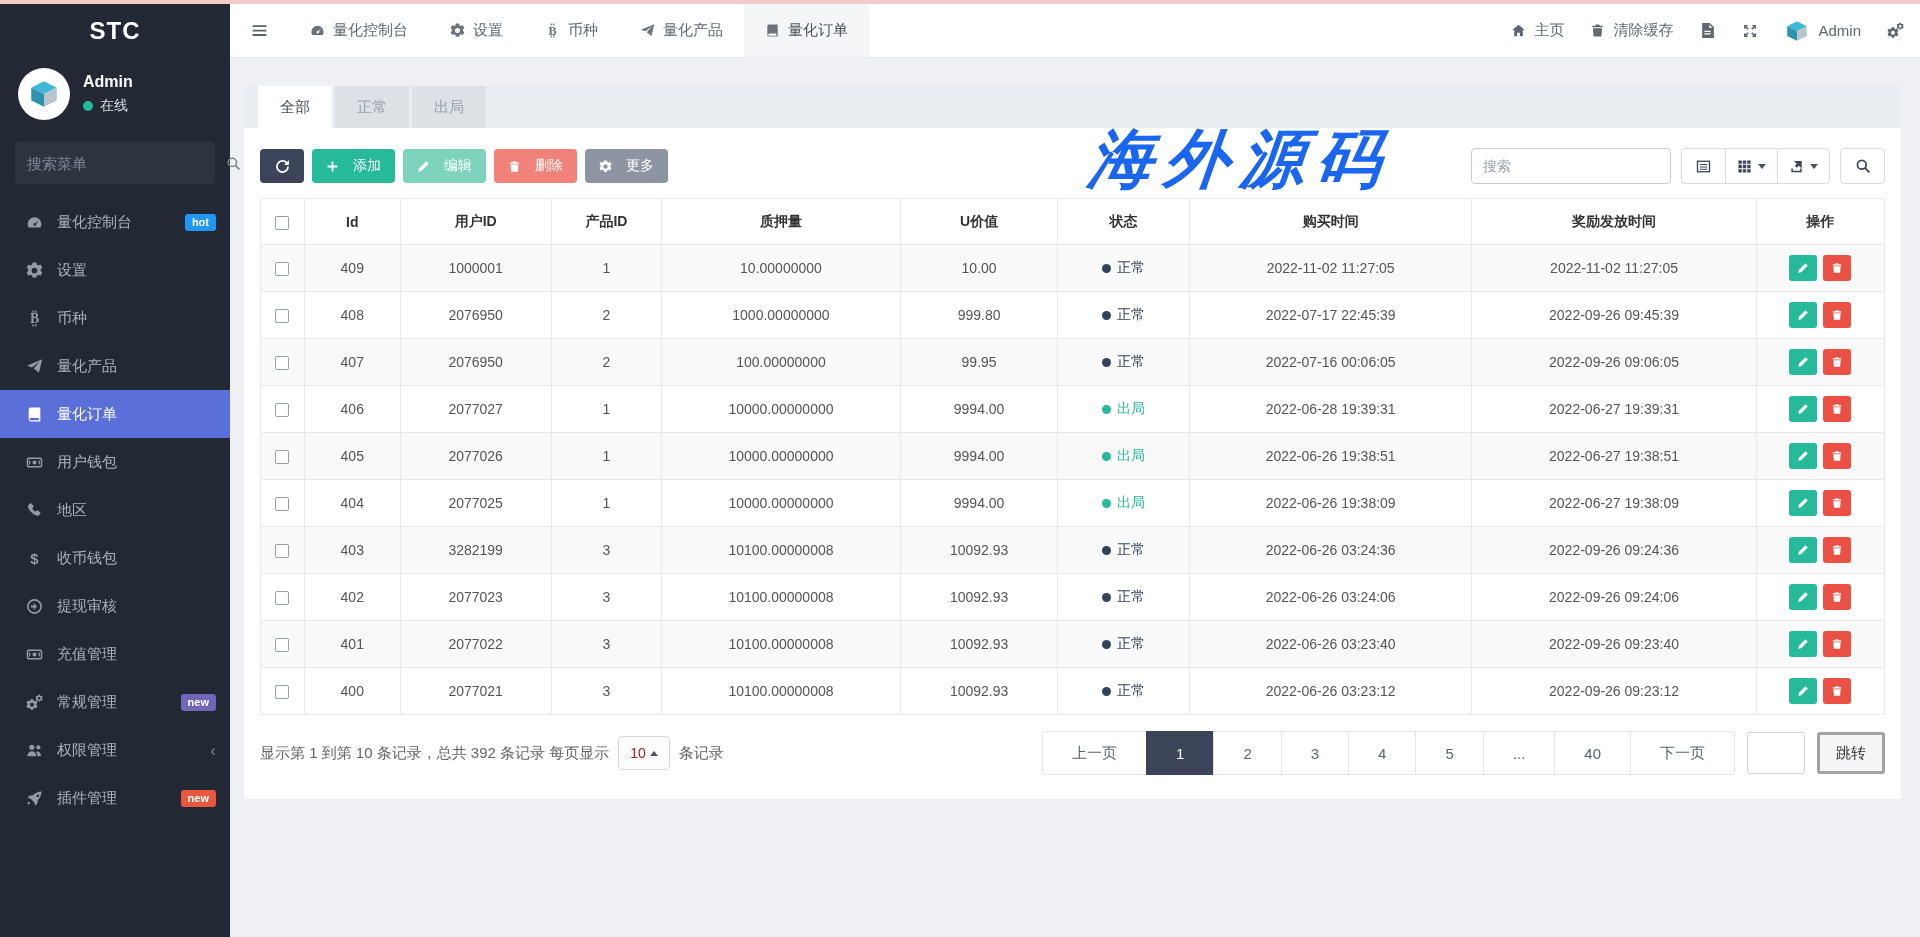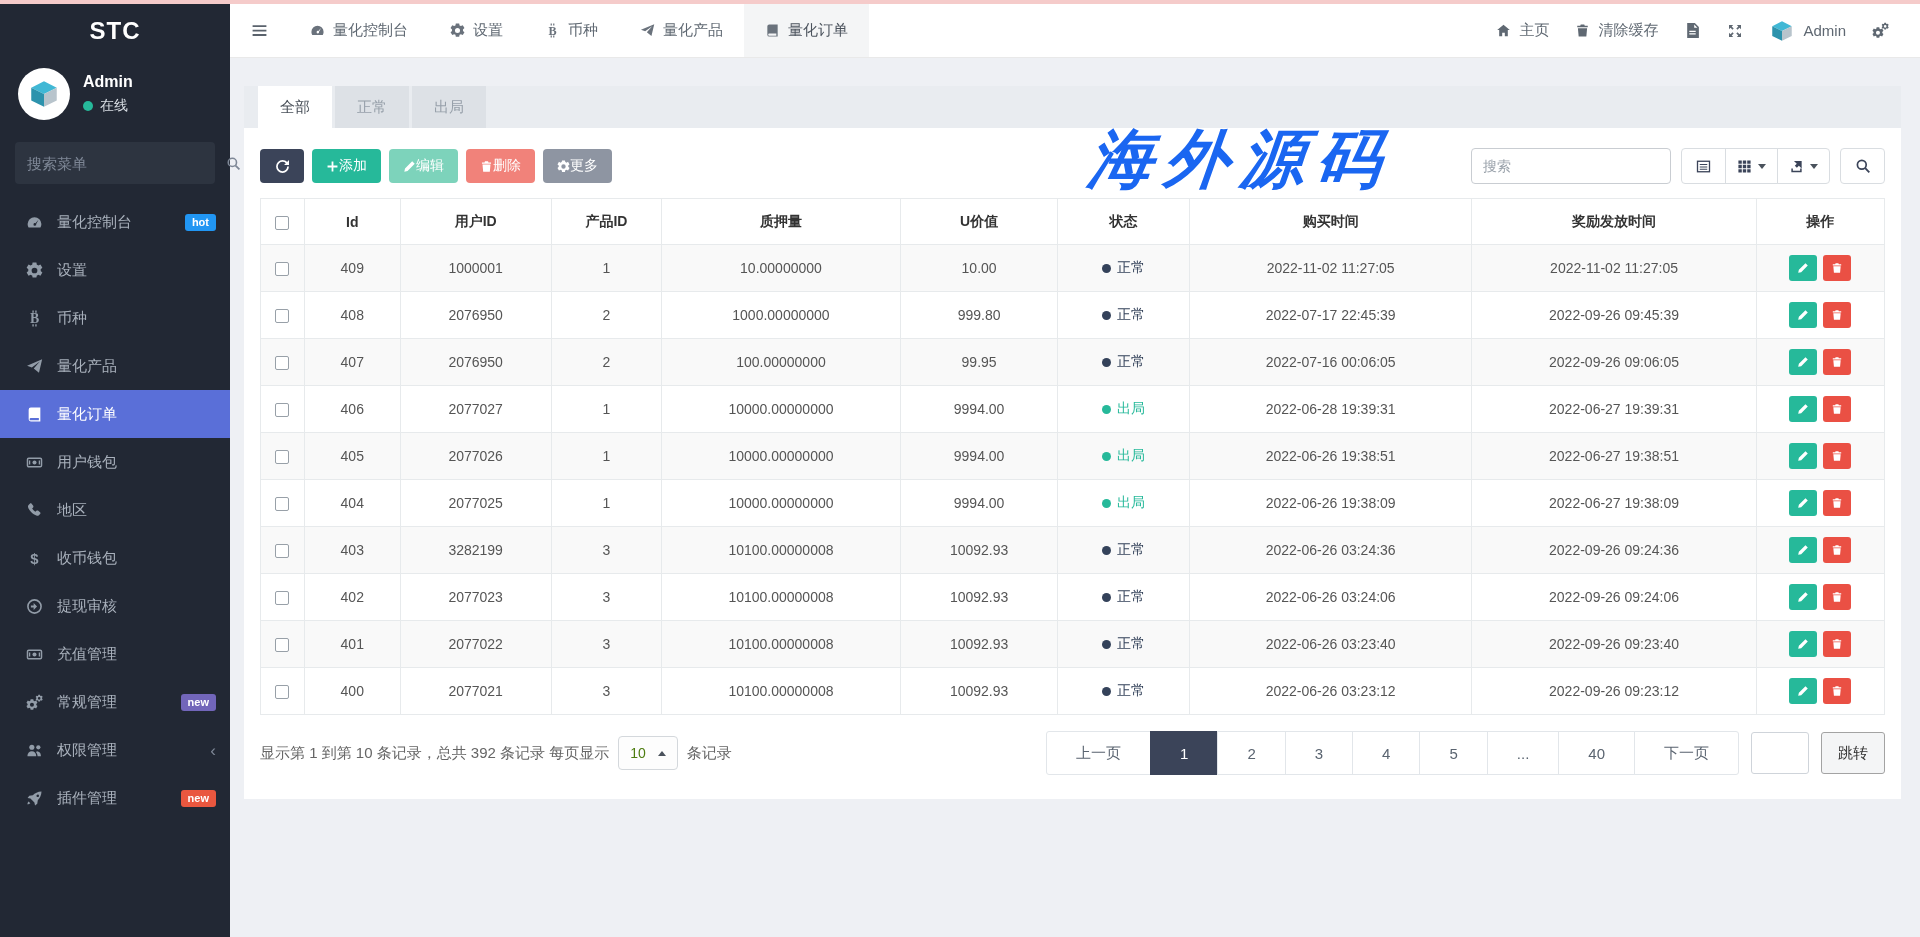--- a/index.html
+++ b/index.html
@@ -33,35 +33,35 @@
   .side-badge { margin-left:auto; font-size:11px; font-weight:bold; color:#fff; padding:3px 7px; border-radius:3px; line-height:1; }
   .side-chev { margin-left:auto; color:#7e8796; font-size:17px; line-height:1; }
 
   
   #navbar { position:absolute; left:230px; top:4px; width:1690px; height:54px; background:#fff; border-bottom:1px solid #e9e9e9; display:flex; align-items:center; z-index:30; }
   .hamburger { padding:0 21px; color:#5a626c; font-size:17px; cursor:pointer; height:100%; display:flex; align-items:center; }
   #nav-tabs { display:flex; height:100%; }
   .nav-tab { display:flex; align-items:center; gap:8px; padding:0 21px; color:#5f6872; font-size:15px; height:100%; cursor:pointer; white-space:nowrap; }
   .nav-tab .ic { font-size:15px; color:#6a727c; }
   .nav-tab.active { background:#f4f5f6; color:#4a525c; }
-  #nav-right { margin-left:auto; display:flex; align-items:center; gap:26px; padding-right:31px; color:#5f6872; font-size:15px; }
+  #nav-right { margin-left:auto; display:flex; align-items:center; gap:26px; padding-right:16px; color:#5f6872; font-size:15px; }
   .nav-link { display:flex; align-items:center; gap:8px; cursor:pointer; }
   .nav-link .ic { font-size:15px; }
   .nav-avatar svg { width:26px; height:26px; display:block; }
 
   
   #main { position:absolute; left:230px; top:58px; width:1690px; height:879px; padding:28px 19px 0 14px; }
   #card { background:#fff; position:relative; width:100%; }
 
   #filter-tabs { background:#e9ecf0; height:42px; display:flex; gap:3px; padding-left:14px; }
   .ftab { padding:0 22px; line-height:42px; font-size:15px; background:#dde1e6; color:#97a0aa; cursor:pointer; }
   .ftab.active { background:#ffffff; color:#484f58; }
 
   #toolbar { display:flex; align-items:center; padding:20px 16px 14px; }
-  .btn { height:34px; border:none; border-radius:4px; color:#fff; font-size:14px; font-family:inherit; display:inline-flex; align-items:center; gap:0; padding:0 14px; margin-right:8px; cursor:pointer; }
+  .btn { height:34px; border:none; border-radius:4px; color:#fff; font-size:14px; font-family:inherit; display:inline-flex; align-items:center; gap:14px; padding:0 14px; margin-right:8px; cursor:pointer; }
   .btn .ic { font-size:13px; }
   .btn-refresh { background:#3b4459; width:44px; padding:0; justify-content:center; }
   .btn-add { background:#26b99a; }
   .btn-edit { background:#7dd3bb; }
   .btn-del { background:#f1827a; }
   .btn-more { background:#8e95a2; }
   #toolbar-right { margin-left:auto; display:flex; align-items:center; }
   #table-search { width:200px; height:36px; border:1px solid #c9cdd2; border-radius:4px; padding:0 11px; font-size:14px; color:#555; font-family:inherit; outline:none; margin-right:10px; }
   #table-search::placeholder { color:#9aa2ab; }
   .tool-group { display:flex; margin-right:10px; }
@@ -79,28 +79,28 @@
   #data-table th { color:#333; font-weight:bold; height:46px; background:#fff; }
   #data-table tbody tr:nth-child(odd) { background:#f9f9f9; }
   .cbx { appearance:none; -webkit-appearance:none; width:14px; height:14px; border:1px solid #98a0a8; border-radius:2px; background:#fff; vertical-align:middle; cursor:pointer; }
   .st { display:inline-flex; align-items:center; gap:6px; font-size:14px; }
   .st .dot { width:9px; height:9px; border-radius:50%; background:currentColor; display:inline-block; }
   .op-btn { width:28px; height:26px; border:none; border-radius:3px; color:#fff; display:inline-flex; align-items:center; justify-content:center; margin:0 3px; cursor:pointer; font-size:12px; }
   .op-edit { background:#26b99a; }
   .op-del { background:#ea5044; }
 
   #card-footer { display:flex; align-items:center; padding:16px 16px 24px; color:#666; font-size:15px; }
-  #page-size-btn { margin:0 9px; height:34px; padding:0 11px; background:#fdfdfd; border:1px solid #d4d8dc; border-radius:4px; color:#4d7c0f; font-size:14px; font-family:inherit; display:inline-flex; align-items:center; gap:12px; cursor:pointer; }
+  #page-size-btn { margin:0 9px; height:34px; padding:0 11px; background:#fdfdfd; border:1px solid #d4d8dc; border-radius:4px; color:#b91c1c; font-size:14px; font-family:inherit; display:inline-flex; align-items:center; gap:4px; cursor:pointer; }
   #pager { margin-left:auto; display:flex; align-items:center; }
   .page-item { min-width:46px; height:44px; padding:0 29px; border:1px solid #e2e6ea; background:#fff; color:#5a6470; font-size:15px; display:inline-flex; align-items:center; justify-content:center; margin-left:-1px; cursor:pointer; font-family:inherit; }
   .page-item:first-child { border-radius:3px 0 0 3px; margin-left:0; }
   .page-item:last-child { border-radius:0 3px 3px 0; }
   .page-item.active { background:#3b4459; border-color:#3b4459; color:#fff; }
   #jump-input { width:58px; height:42px; border:1px solid #cfd4da; border-radius:3px; margin-left:12px; font-size:15px; padding:0 8px; outline:none; font-family:inherit; }
-  #jump-btn { height:42px; padding:0 16px; background:#f4f5f6; border:1px solid #a3a3a3; border-radius:3px; margin-left:12px; color:#333; font-size:15px; font-family:inherit; cursor:pointer; }
+  #jump-btn { height:42px; padding:0 16px; background:#f4f5f6; border:3px solid #a3a3a3; border-radius:3px; margin-left:12px; color:#333; font-size:15px; font-family:inherit; cursor:pointer; }
 </style>
 </head>
 <body>
 
 <div id="top-accent"></div>
 
 <aside id="sidebar">
   <div class="logo">STC</div>
   <div class="user-panel">
     <div class="avatar-circle">

